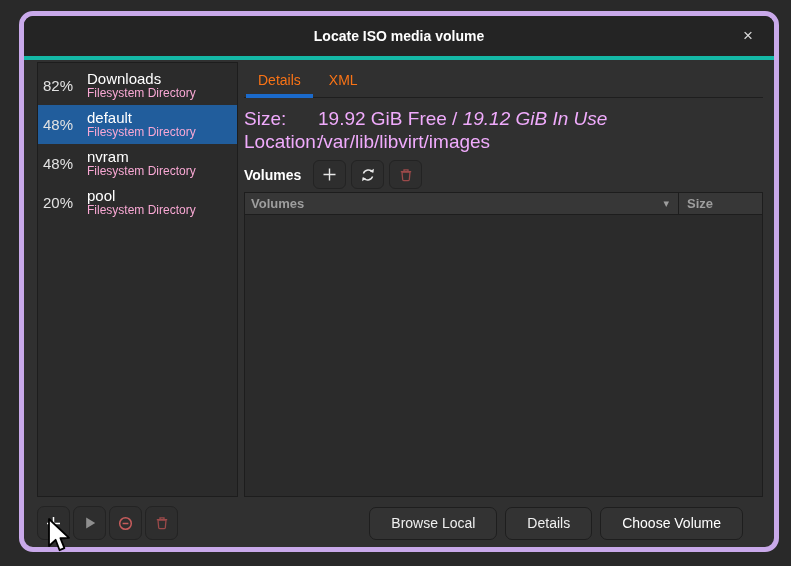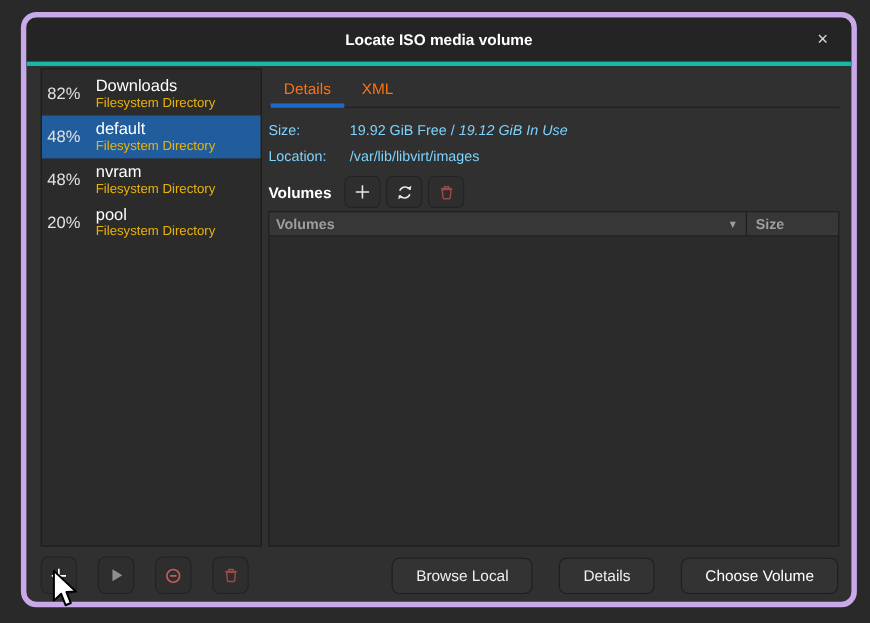--- a/index.html
+++ b/index.html
@@ -30,34 +30,34 @@
 
   .pool-pane {
     position: absolute; left: 13px; top: 4px; width: 201px; height: 435px;
     background: #2b2b2b; border: 1px solid #1d1d1d; overflow: hidden; padding-top: 3px;
   }
   .pool-item { display: flex; align-items: center; height: 39px; cursor: default; }
   .pool-item.selected { background: #215d9c; }
   .pool-pct { width: 28px; margin-left: 5px; font-size: 15px; color: #e2e2e2; flex: none; }
   .pool-text { margin-left: 16px; line-height: 1.1; overflow: hidden; }
   .pool-name { font-size: 15px; color: #ffffff; white-space: nowrap; }
-  .pool-type { font-size: 12px; color: #eab308; white-space: nowrap; }
+  .pool-type { font-size: 12px; color: #f9a8d4; white-space: nowrap; }
 
   .right-pane { position: absolute; left: 220px; top: 4px; width: 519px; height: 435px; }
   .tabs { display: flex; height: 36px; border-bottom: 1px solid #1e1e1e; }
   .tab {
     padding: 0 14px; display: flex; align-items: center; position: relative;
     font-size: 14px; color: #f97316; cursor: default;
   }
   .tab.active::after {
     content: ""; position: absolute; left: 2px; right: 2px; bottom: -1px; height: 4px;
     background: var(--tab-indicator, #1b6acb);
   }
   .info-block { padding-top: 9px; }
-  .info-row { display: flex; font-size: 13px; line-height: 23px; color: #7dd3fc; align-items: flex-end; }
+  .info-row { display: flex; font-size: 19px; line-height: 23px; color: #f0abfc; align-items: flex-end; }
   .info-label { width: 74px; flex: none; }
   .italic { font-style: italic; }
   .volumes-row { display: flex; align-items: center; margin-top: 7px; gap: 5px; }
   .volumes-title { font-weight: bold; font-size: 14px; color: #ffffff; margin-right: 7px; }
   .mini-btn {
     width: 33px; height: 29px; background: #2e2e2e; border: 1px solid #232323;
     border-radius: 6px; display: flex; align-items: center; justify-content: center; cursor: default;
   }
   .vol-table {
     position: absolute; left: 0; top: 130px; right: 0; bottom: 0;
@@ -68,22 +68,22 @@
     font-size: 13px; font-weight: bold; color: #9e9e9e; flex: none;
   }
   .th { display: flex; align-items: center; }
   .th-volumes { flex: 1; padding-left: 6px; border-right: 1px solid #1d1d1d; }
   .sort-glyph { margin-left: auto; margin-right: 9px; font-size: 11px; color: #9e9e9e; }
   .th-size { width: 83px; padding-left: 8px; }
   .tbody { flex: 1; }
 
   
   .footer {
-    position: absolute; left: 13px; right: 12px; top: 448px; height: 34px;
-    display: flex; align-items: center; gap: 16px;
+    position: absolute; left: 13px; right: 31px; top: 448px; height: 34px;
+    display: flex; align-items: center;
   }
   .tool-btn {
     width: 33px; height: 34px; background: #2e2e2e; border: 1px solid #232323;
     border-radius: 7px; display: flex; align-items: center; justify-content: center;
     margin-right: 3px; cursor: default;
   }
   .spacer { flex: 1; }
   .action-btn {
     height: 33px; background: #333333; border: 1px solid #1e1e1e; border-radius: 7px;
     color: #f0f0f0; font-size: 14px; display: flex; align-items: center;

